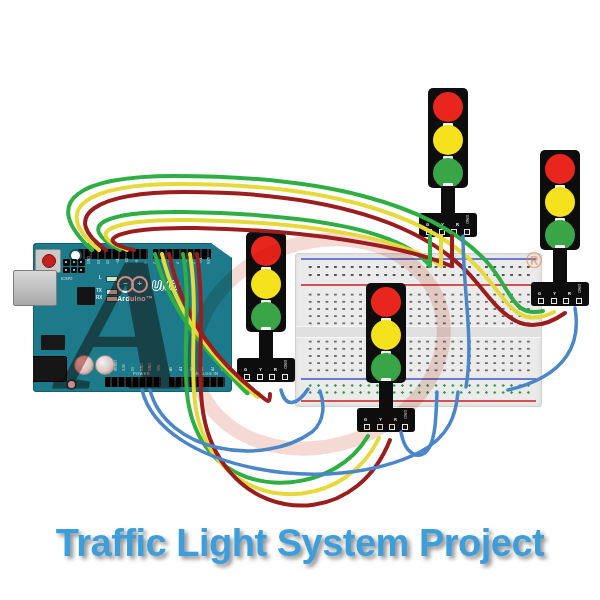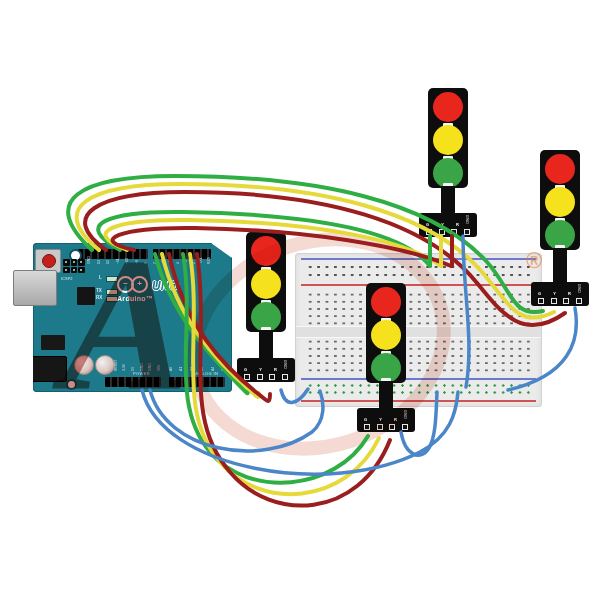--- a/index.html
+++ b/index.html
@@ -305,13 +305,14 @@
       <path d="M281,390 C286,410 299,403 308,389" stroke="#4a86c8" stroke-width="3.5"></path>
       <path d="M183,254 C196,330 168,402 210,452 C248,498 335,492 368,436" stroke="#2fae44" stroke-width="4"></path>
       <path d="M190,254 C203,338 175,410 220,462 C260,510 346,506 379,438" stroke="#e6d93a" stroke-width="4"></path>
       <path d="M197,254 C210,346 182,418 230,472 C272,522 358,520 390,440" stroke="#9b1e1e" stroke-width="4"></path>
       <path d="M401,432 C405,455 420,462 429,448 C436,436 436,414 437,392" stroke="#4a86c8" stroke-width="3.5"></path>
       <path d="M142,390 C162,470 330,498 420,452 C450,436 456,414 458,392" stroke="#4a86c8" stroke-width="3.5"></path>
       <path d="M150,390 C166,452 262,468 312,432 C326,420 324,402 320,391" stroke="#4a86c8" stroke-width="3.5"></path>
       <path d="M575,308 C581,342 568,376 508,390" stroke="#4a86c8" stroke-width="3.5"></path>
     </svg>
 
+  <div id="title">Traffic Light System Project</div>
 </div>
 
 </body></html>

